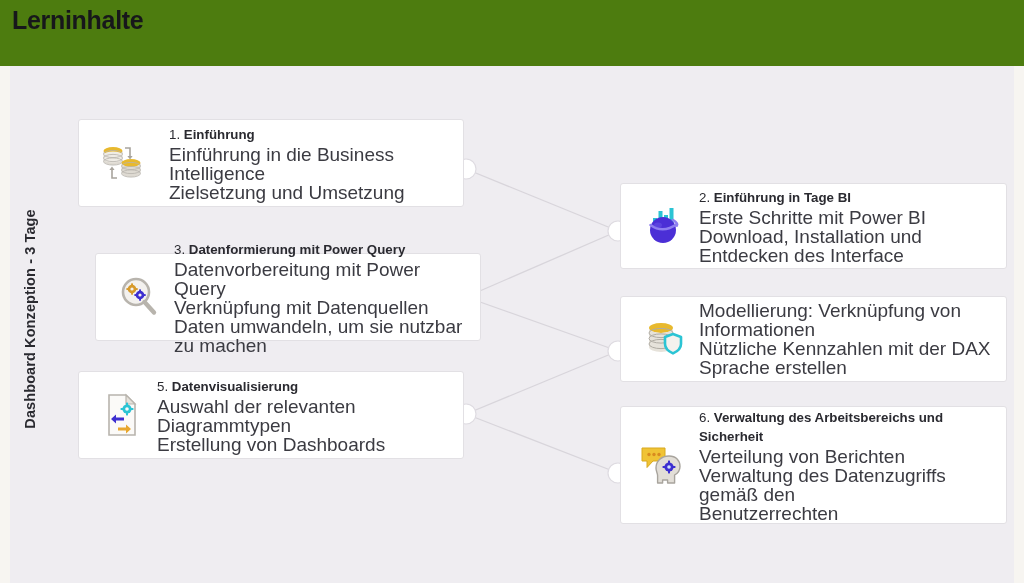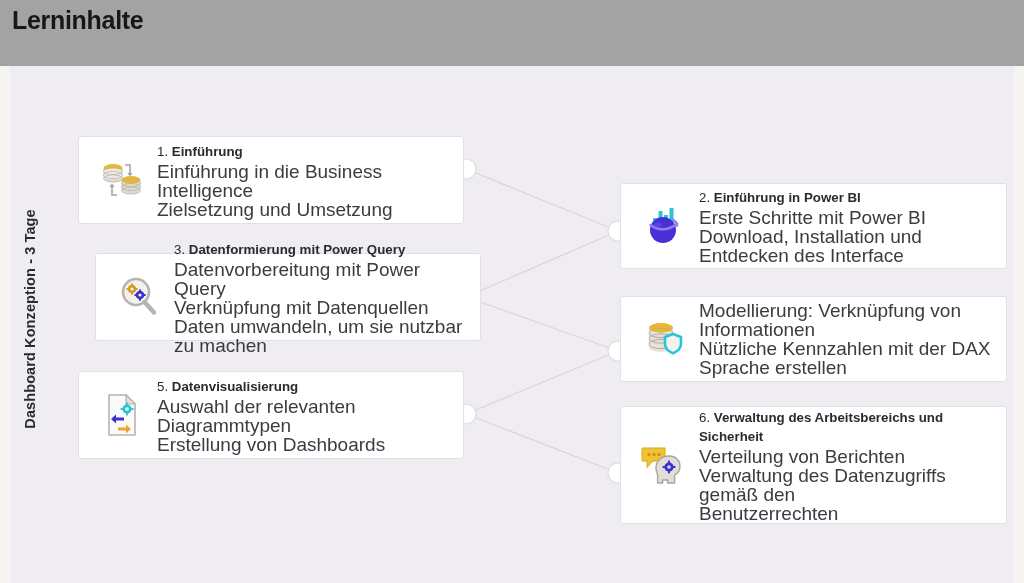--- a/index.html
+++ b/index.html
@@ -13,21 +13,21 @@
     font-family: "Liberation Sans", sans-serif;
     overflow: hidden;
     position: relative;
   }
 
   
   #header {
     position: absolute;
     left: 0; top: 0;
     width: 1024px; height: 66px;
-    background: #a3a3a3;
+    background: #4d7c0f;
   }
   #page-title {
     position: absolute;
     left: 12px; top: 6px;
     font-size: 25px;
     font-weight: bold;
     color: #17171b;
     letter-spacing: -0.3px;
   }
 
@@ -98,21 +98,21 @@
   }
   .card-heading .num { font-weight: normal; }
   .card-heading .ttl { font-weight: bold; }
   .card-line {
     font-size: 19px;
     color: #3b3b42;
     line-height: 19px;
   }
 
   
-  #card-1 { left: 78px;  top: 136px; width: 386px; height: 88px; }
+  #card-1 { left: 78px;  top: 119px; width: 386px; height: 88px; gap: 12px; }
   #card-3 { left: 95px;  top: 253px; width: 386px; height: 88px; }
   #card-5 { left: 78px;  top: 371px; width: 386px; height: 88px; }
   #card-2 { left: 620px; top: 183px; width: 387px; height: 86px; }
   #card-4 { left: 620px; top: 296px; width: 387px; height: 86px; }
   #card-6 { left: 620px; top: 406px; width: 387px; height: 118px; }
 
   .icon-svg { display: block; }
 </style>
 </head>
 <body>
@@ -248,21 +248,21 @@
       </g>
       <circle cx="20" cy="26" r="13" fill="#4b2fd6"></circle>
       <path d="M7.5 21 Q20 30 34 20" stroke="#8f7ff0" stroke-width="2.6" fill="none" stroke-linecap="round"></path>
       <path d="M30 16 q5 3 3.8 5.6" stroke="#8f7ff0" stroke-width="2.6" fill="none" stroke-linecap="round"></path>
       <ellipse cx="15" cy="21" rx="4" ry="2.6" fill="#6a52e8" opacity="0.55"></ellipse>
     </svg>
   </div>
   <div class="card-text">
     <div class="card-heading">
       <span class="num">2.</span>
-      <span class="ttl">Einführung in Power BI</span>
+      <span class="ttl">Einführung in Tage BI</span>
     </div>
     <div class="card-line">Erste Schritte mit Power BI</div>
     <div class="card-line">Download, Installation und Entdecken des Interface</div>
   </div>
 </div>
 
 <div class="card" id="card-4">
   <div class="card-icon">
     <svg class="icon-svg" width="44" height="44" viewBox="0 0 44 44">
       <ellipse cx="19" cy="11" rx="12" ry="5" fill="#e8b92e"></ellipse>

